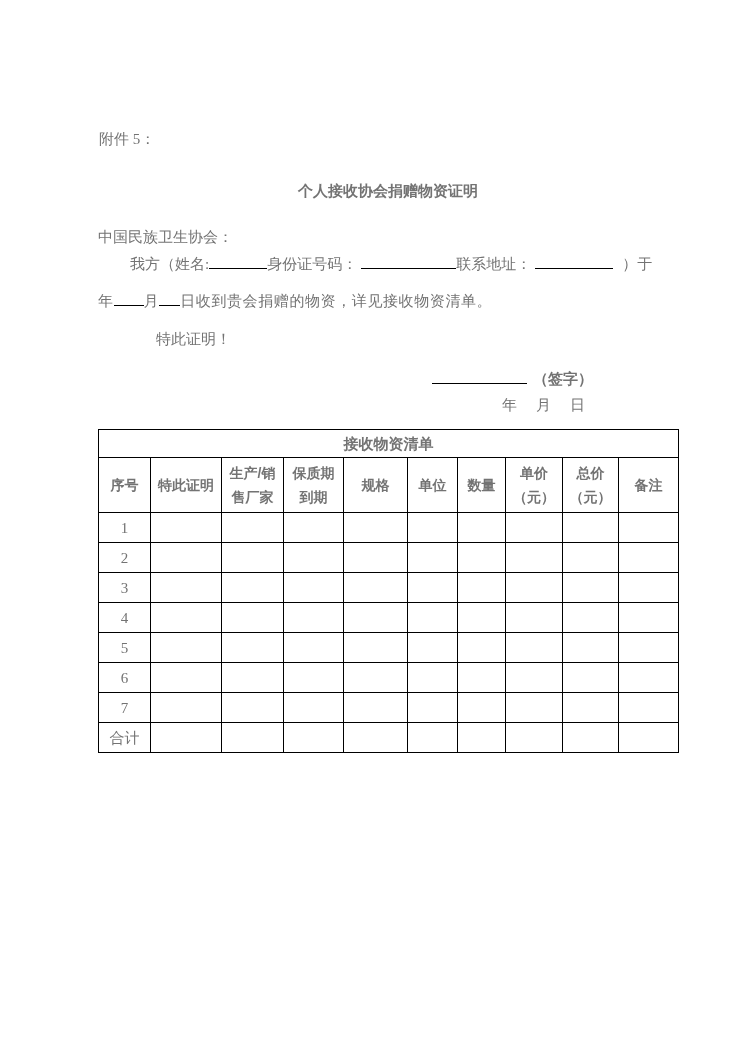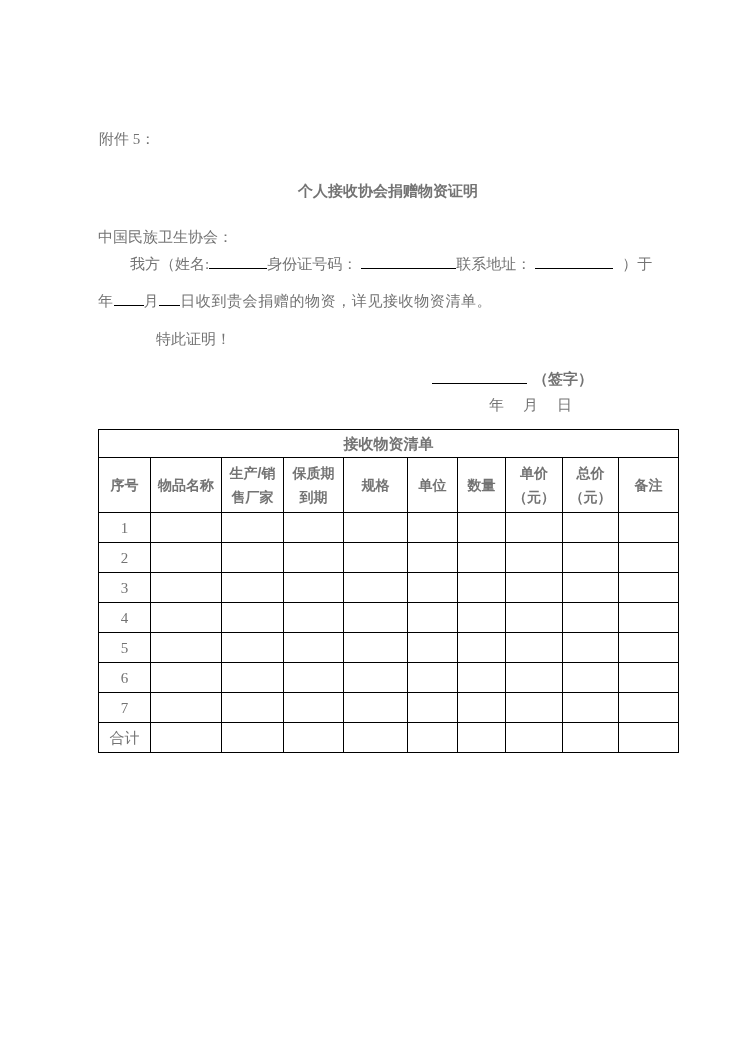--- a/index.html
+++ b/index.html
@@ -22,21 +22,21 @@
     text-align: center;
     font-weight: bold;
     font-size: 15px;
     margin-top: 28px;
   }
   .salutation { left: 98px; top: 213px; margin-top: 16px; }
   .line1 { left: 130px; top: 254px; white-space: nowrap; }
   .line2 { left: 98px;  top: 291px; white-space: nowrap; letter-spacing: 0.6px; }
   .hereby { left: 130px; top: 331px; margin-left: 26px; }
   .sig-line { right: 157px; top: 369px; white-space: nowrap; font-weight: bold; }
-  .date-line { right: 176px; top: 397px; letter-spacing: 2px; white-space: nowrap; text-align: center; }
+  .date-line { right: 163px; top: 397px; letter-spacing: 2px; white-space: nowrap; text-align: center; }
 
   .blank {
     display: inline-block;
     height: 14px;
     border-bottom: 1px solid #000000;
     vertical-align: baseline;
   }
   .b-name  { width: 58px; }
   .b-id    { width: 95px; margin-left: 4px; }
   .b-addr  { width: 78px; margin-left: 4px; }
@@ -112,21 +112,21 @@
         <col style="width:57px">
         <col style="width:56px">
         <col style="width:60px">
     </colgroup>
     <tbody>
         <tr class="t-title">
       <td colspan="10">接收物资清单</td>
     </tr>
     <tr class="t-head">
       <th>序号</th>
-      <th>物品名称</th>
+      <th>特此证明</th>
       <th>生产/销
 售厂家</th>
       <th>保质期
 到期</th>
       <th>规格</th>
       <th>单位</th>
       <th>数量</th>
       <th>单价
 （元）</th>
       <th>总价

